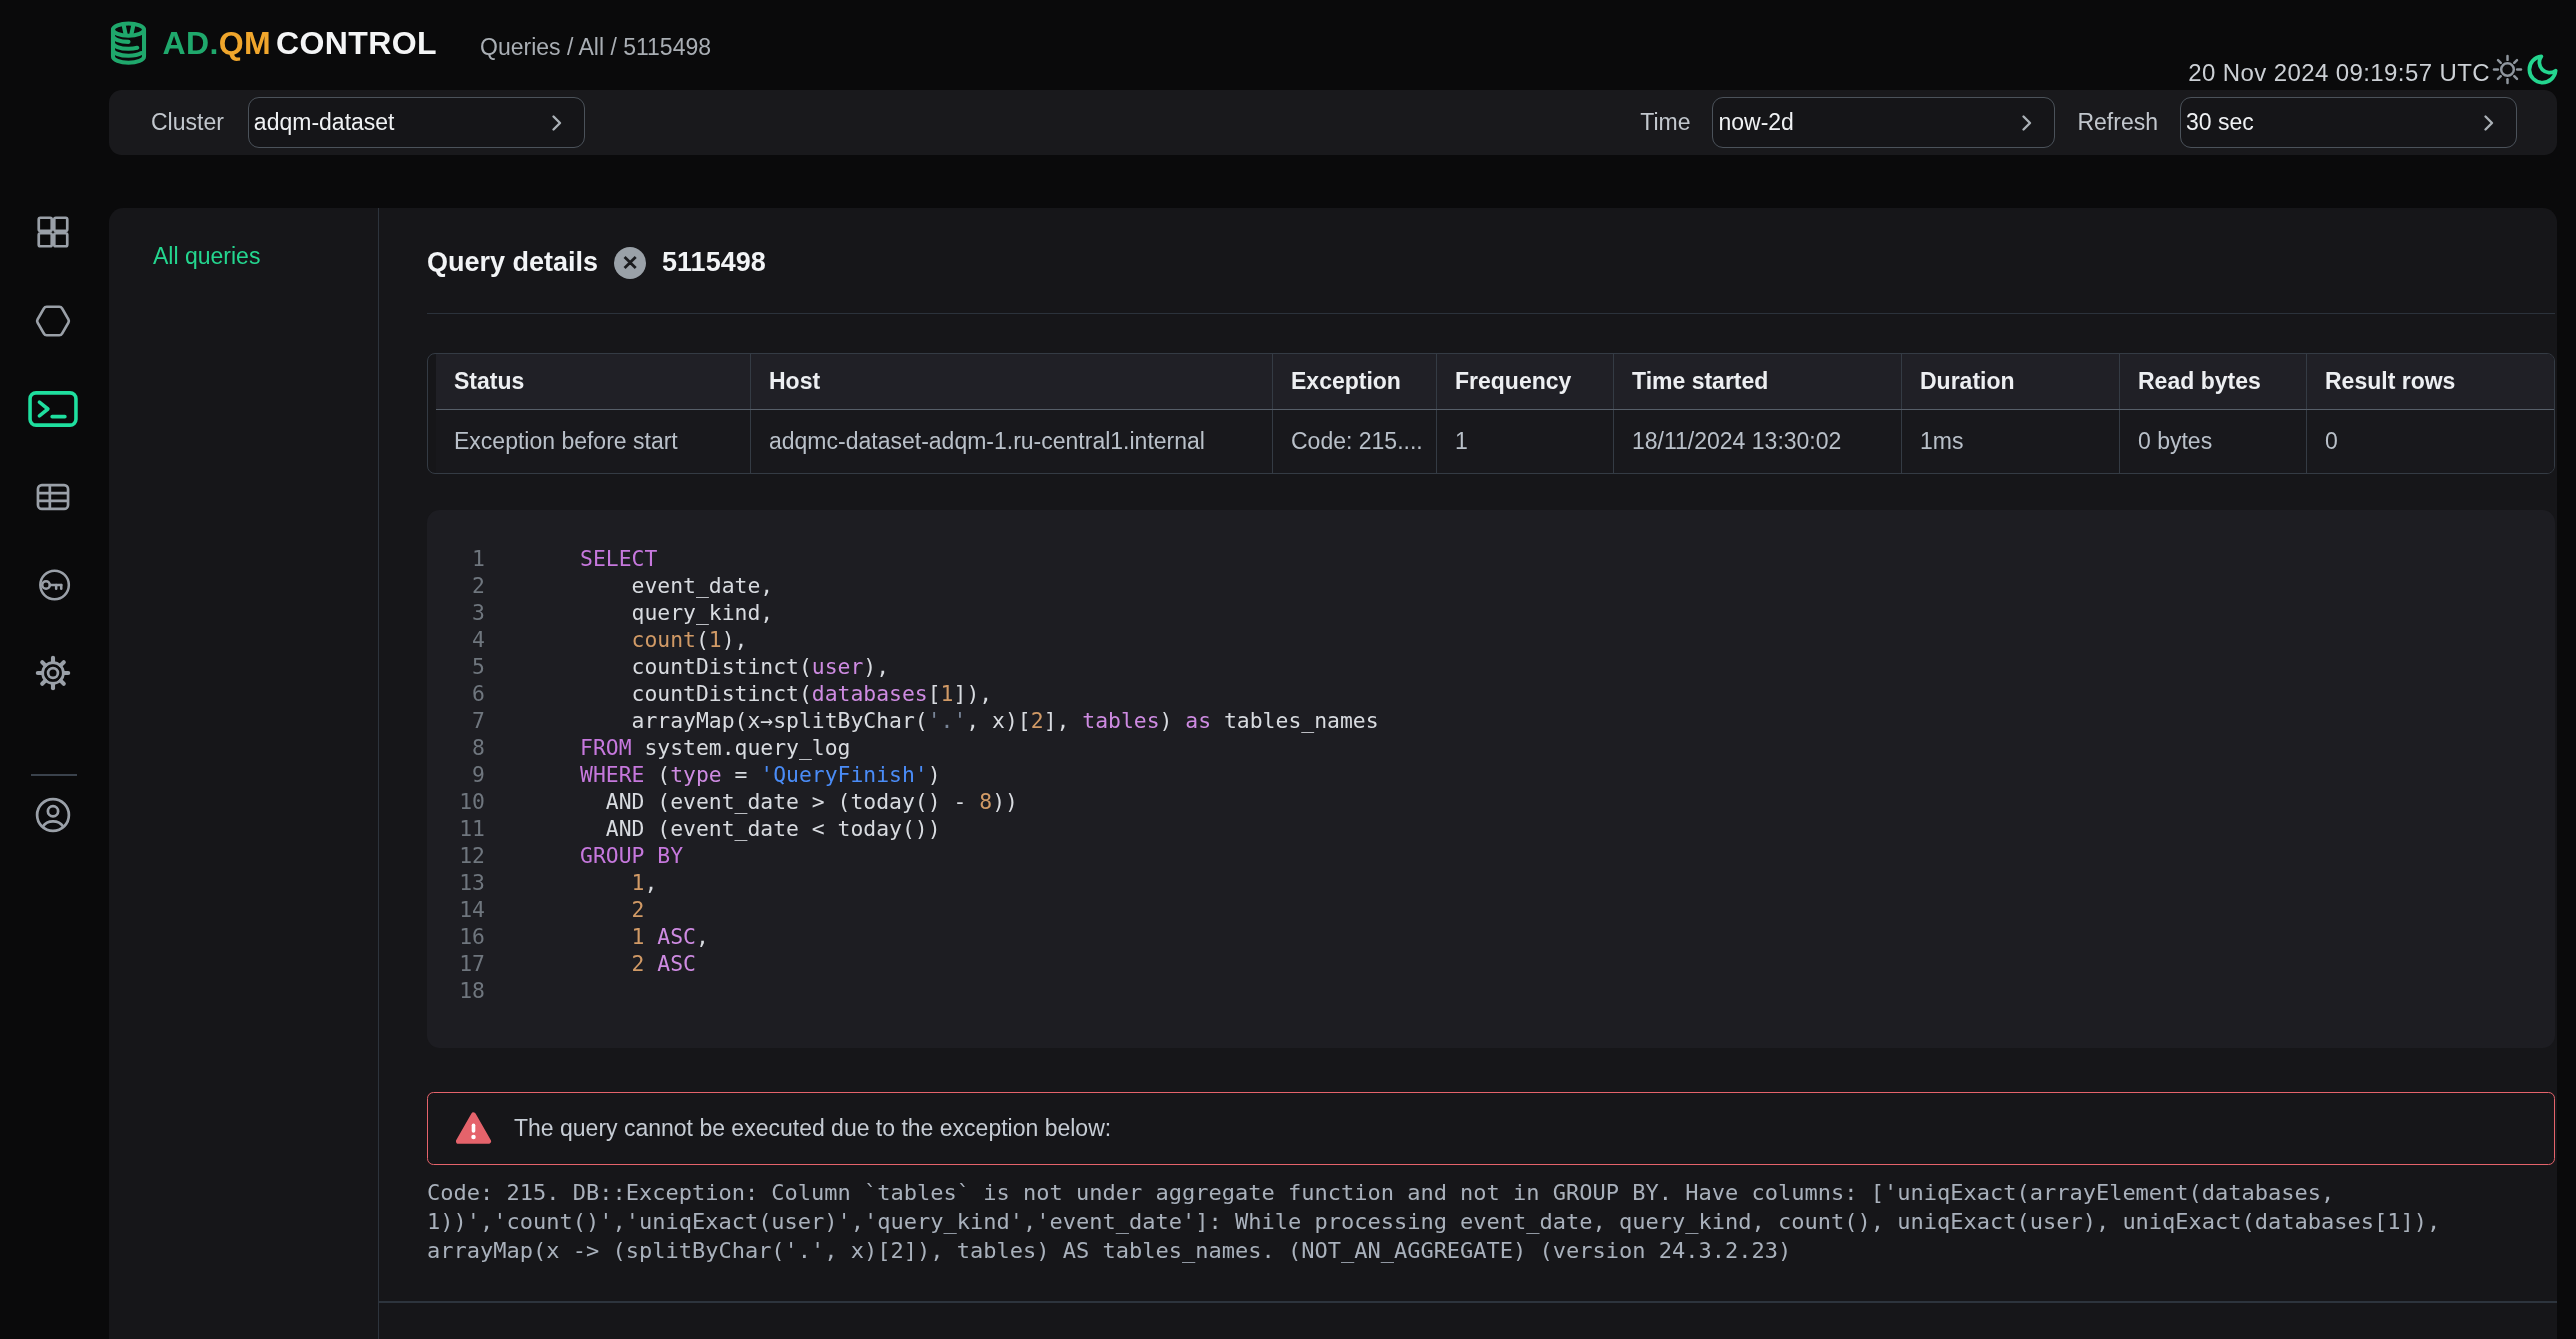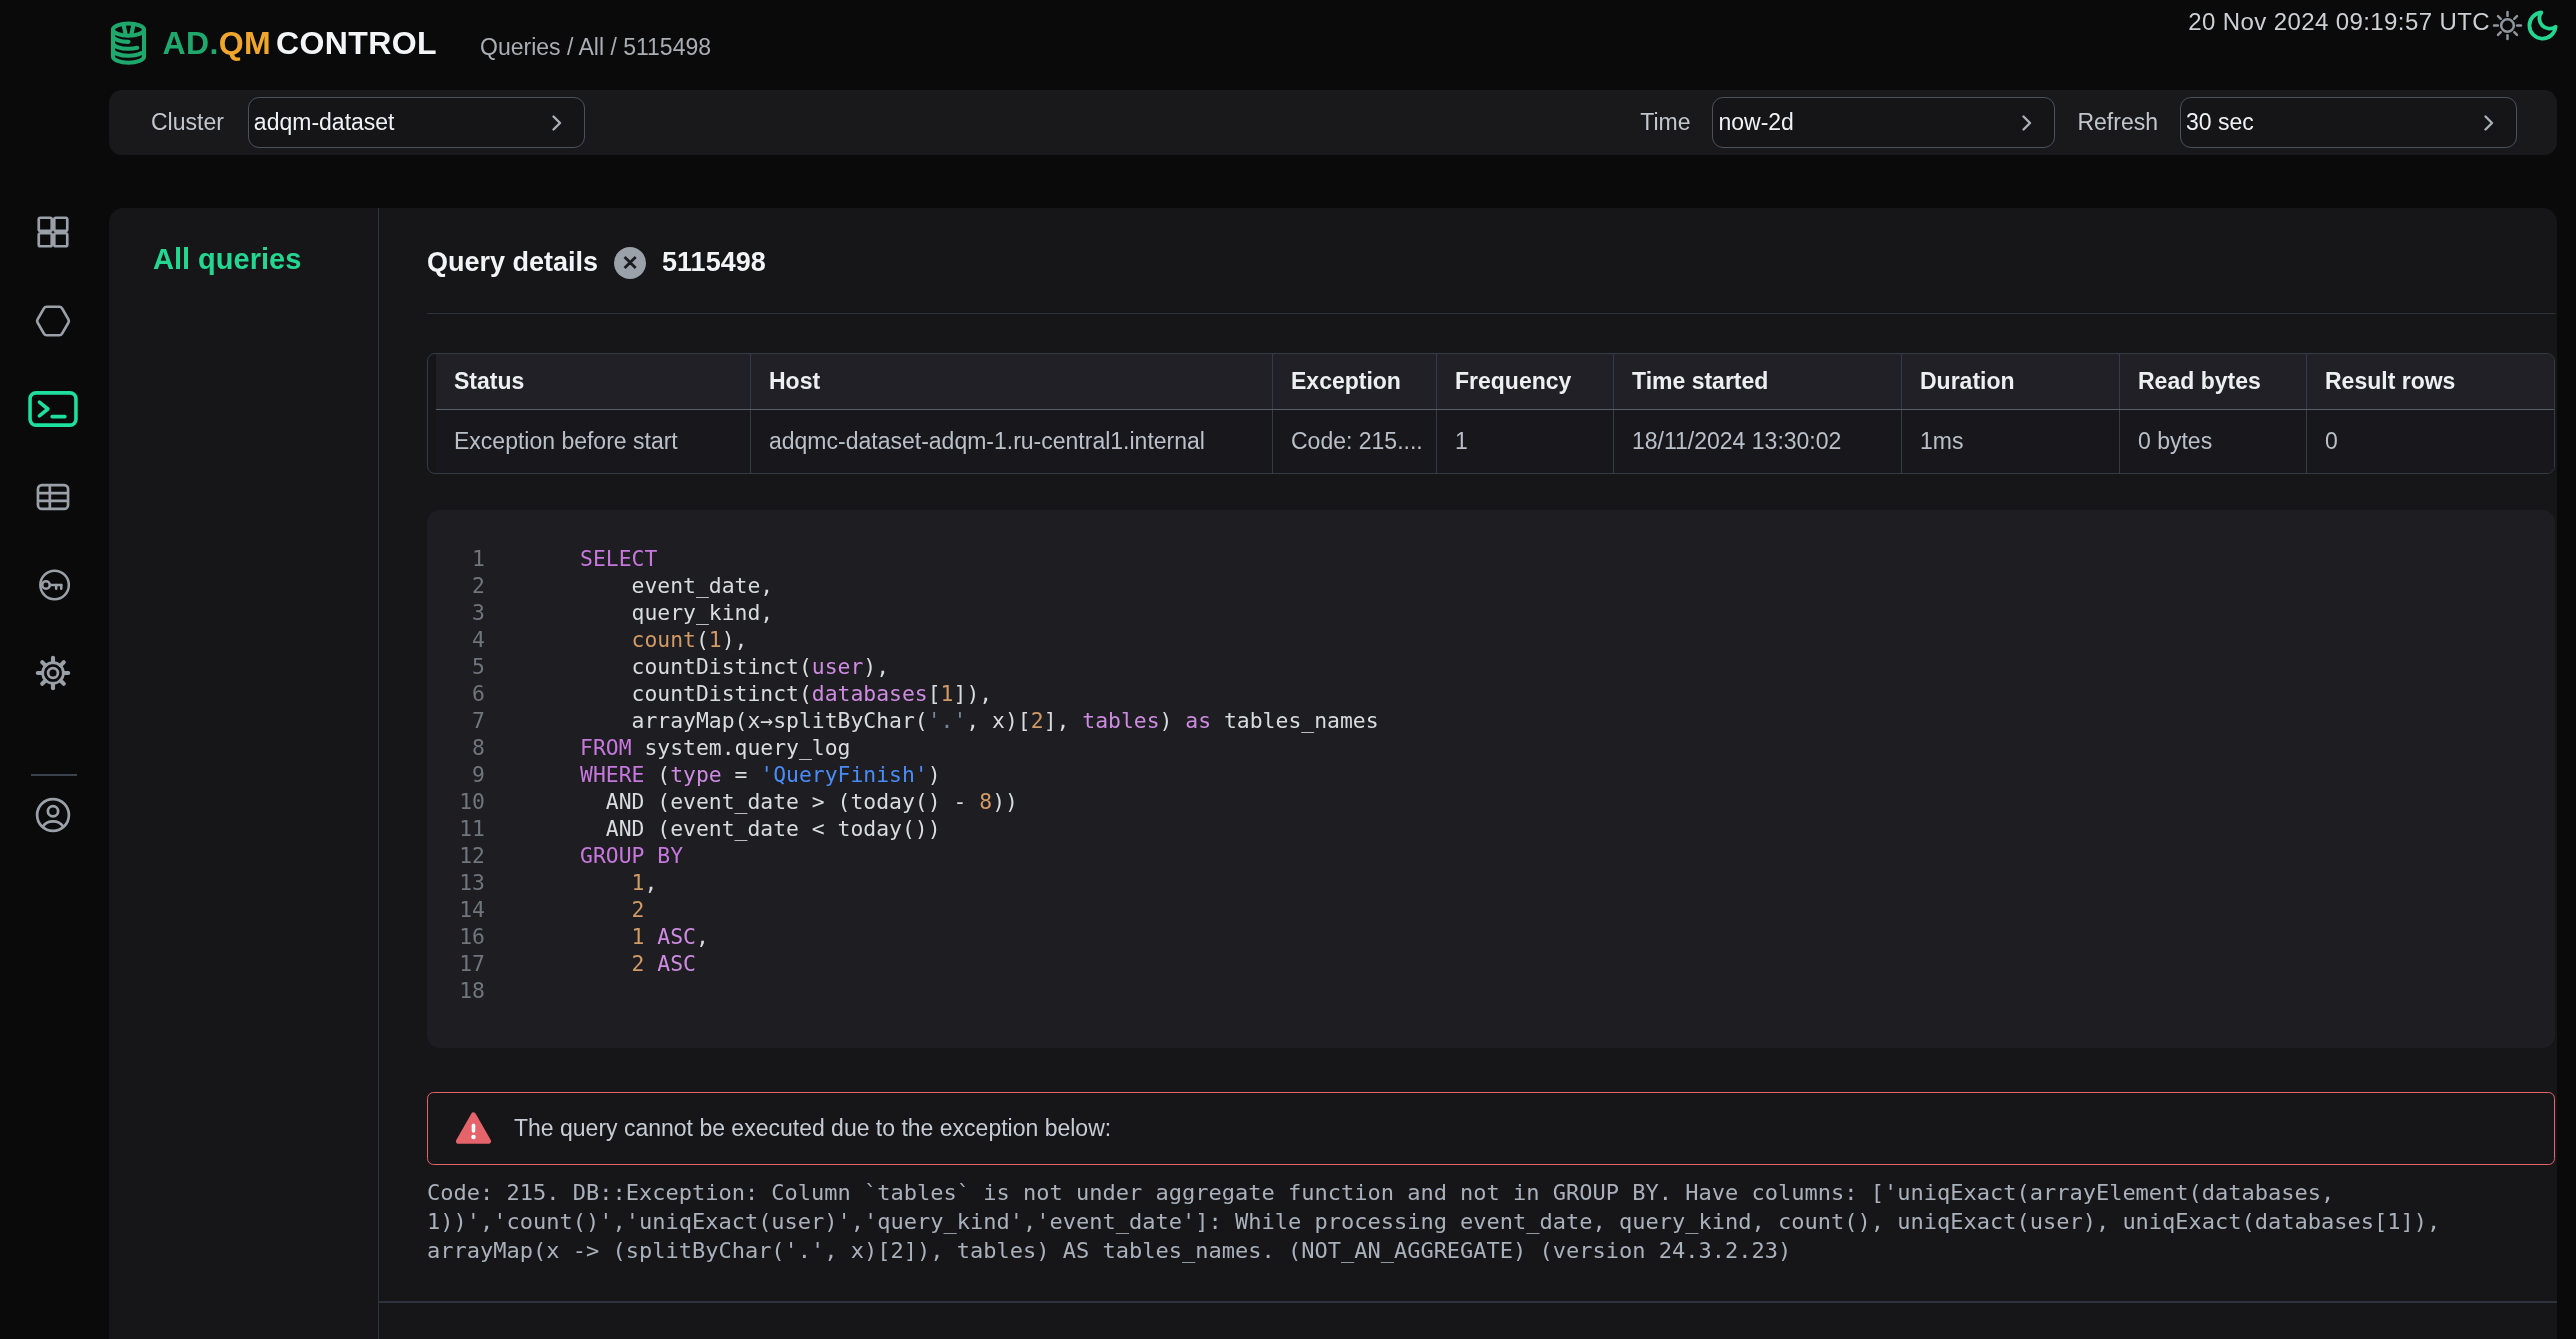--- a/index.html
+++ b/index.html
@@ -5,21 +5,21 @@
   * { margin:0; padding:0; box-sizing:border-box; }
   html,body { width:2576px; height:1340px; background:#0a0a0b; overflow:hidden;
               font-family:"Liberation Sans", sans-serif; color:#e8eaee; }
 
   
   .top-header { position:absolute; top:8px; left:0; right:0; height:79px; }
   .logo { position:absolute; left:104px; top:9.5px; display:flex; align-items:center; gap:9.5px; }
   .logo-text { font-size:32px; font-weight:bold; letter-spacing:0.4px; white-space:nowrap; }
   .logo-ad { color:#1fa86c; } .logo-qm { color:#f0a62c; } .logo-ctl { color:#f4f5f6; margin-left:4.8px; }
   .breadcrumb { position:absolute; left:480px; top:26px; font-size:23px; color:#a9aeb4; }
-  .header-right { position:absolute; right:16px; top:0; height:79px; display:flex; align-items:flex-start; }
+  .header-right { position:absolute; right:16px; top:0; height:79px; display:flex; align-items:flex-end; }
   .datetime { font-size:24px; color:#ccd0d5; letter-spacing:0.4px; }
   .theme-btn { width:35px; height:35px; display:flex; align-items:center; justify-content:center; cursor:pointer; }
 
   
   .control-bar { position:absolute; left:109px; right:19px; top:90px; height:65px;
                  background:#19191c; border-radius:12.7px; display:flex; align-items:center;
                  padding:0 40px 0 42px; }
   .ctl-label { font-size:23px; color:#c2c7cd; }
   .select { height:51px; border:1.6px solid #4b525a; border-radius:11px; display:flex; align-items:center;
             padding:0 16px 0 5px; font-size:23px; color:#f0f2f4; cursor:pointer; background:#151518; }
@@ -34,21 +34,21 @@
   .icon-rail { position:absolute; left:0; top:208px; width:109px; bottom:0; }
   .rail-item { position:absolute; left:53px; transform:translate(-50%,-50%); cursor:pointer;
                display:flex; align-items:center; justify-content:center; }
   .rail-divider { position:absolute; left:31px; width:46px; height:1.6px; background:#3a424c; top:566px; }
 
   
   .main-panel { position:absolute; left:109px; right:19px; top:208px; bottom:0;
                 background:#161619; border-radius:14.3px 14.3px 0 0; }
   .subnav { position:absolute; left:0; top:0; bottom:0; width:270px;
             border-right:1.6px solid #2d343d; padding:35px 0 0 44px; }
-  .subnav-item { font-size:29px; color:#24d68f; cursor:pointer;font-weight:bold; }
+  .subnav-item { font-size:23px; color:#24d68f; cursor:pointer; }
   .content { position:absolute; left:270px; right:0; top:0; bottom:0; padding:0 1.6px 0 48px; overflow:hidden; }
 
   .title-row { height:106px; border-bottom:1.6px solid #2b323b; display:flex; align-items:center; gap:16px; padding-top:4.8px; }
   .page-title { font-size:27px; font-weight:bold; color:#f2f4f6; }
   .clear-btn { width:32px; height:32px; border-radius:50%; background:#9aa1a8; color:#1a1b1e;
                display:flex; align-items:center; justify-content:center; font-size:20.6px; font-weight:bold;
                cursor:pointer; line-height:1; }
   .query-id { font-size:27px; font-weight:bold; color:#f2f4f6; }
 
   

